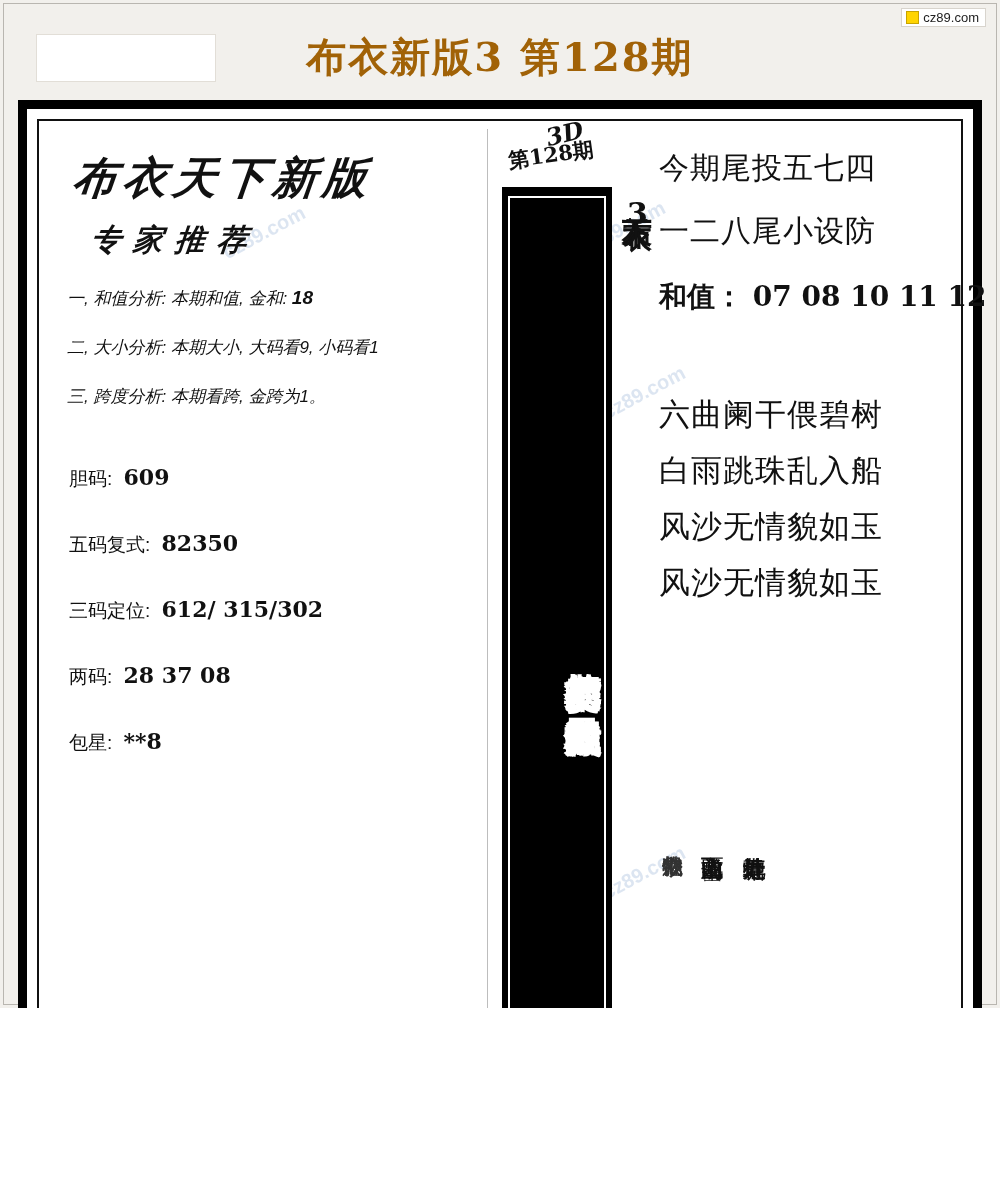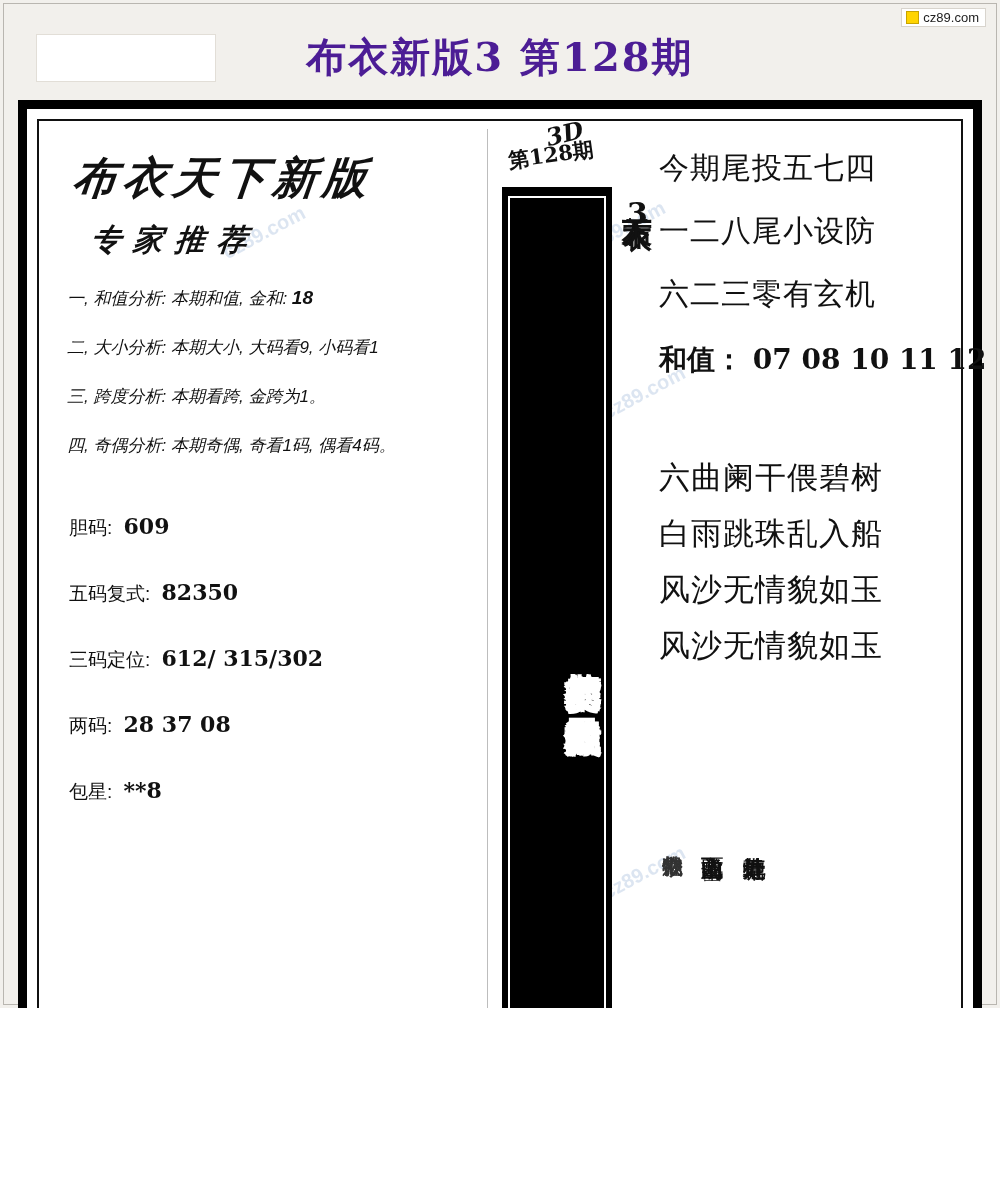--- a/index.html
+++ b/index.html
@@ -67,21 +67,21 @@
   }
   .header-title {
     position: absolute;
     left: 0;
     top: 0;
     width: 1000px;
     text-align: center;
     font-family: "DejaVu Serif", serif;
     font-weight: bold;
     font-size: 40px;
-    color: #4c1d95;
+    color: #a16207;
     letter-spacing: 2px;
     line-height: 62px;
     white-space: nowrap;
   }
   
   .poster {
     position: absolute;
     left: 18px;
     top: 100px;
     width: 964px;
@@ -382,25 +382,20 @@
           <div class="analysis-line">
             <span>二,</span>
             <span>大小分析:</span>
             <span>本期大小, 大码看9, 小码看1</span>
           </div>
           <div class="analysis-line">
             <span>三,</span>
             <span>跨度分析:</span>
             <span>本期看跨, 金跨为1。</span>
           </div>
-          <div class="analysis-line">
-            <span>四,</span>
-            <span>奇偶分析:</span>
-            <span>本期奇偶, 奇看1码, 偶看4码。</span>
-          </div>
         </div>
 
         <div class="picks">
           <div class="pick-line">
             <span>胆码:</span>
             <span class="val">609</span>
           </div>
           <div class="pick-line">
             <span>五码复式:</span>
             <span class="val">82350</span>
@@ -428,21 +423,20 @@
         <div class="banner">
           <div class="banner-inner">把复杂的变简单 中大奖是我们的目标</div>
         </div>
       </div>
 
       <div class="v-title">布衣天下3</div>
 
       <div class="right-col">
         <div class="r-line">今期尾投五七四</div>
         <div class="r-line">一二八尾小设防</div>
-        <div class="r-line">六二三零有玄机</div>
         <div class="sum-line">
           <span>和值：</span>
           <span>07 08 10 11 12</span>
         </div>
         <div class="poem">
           <div class="poem-line">六曲阑干偎碧树</div>
           <div class="poem-line">白雨跳珠乱入船</div>
           <div class="poem-line">风沙无情貌如玉</div>
           <div class="poem-line">风沙无情貌如玉</div>
         </div>

